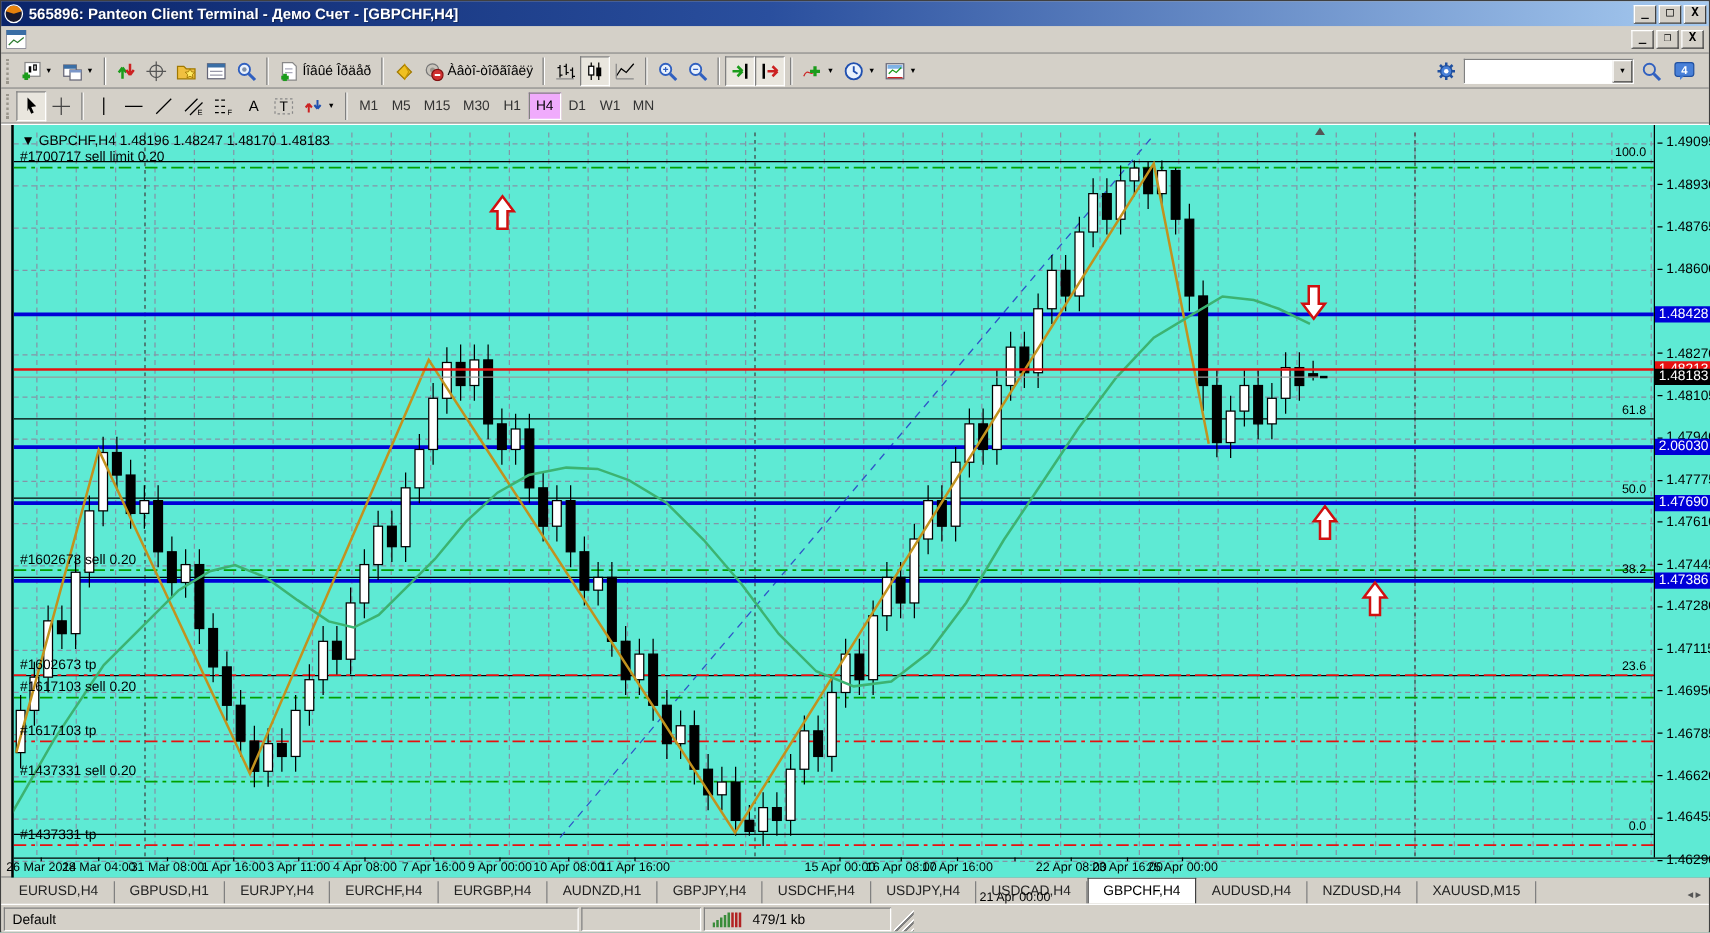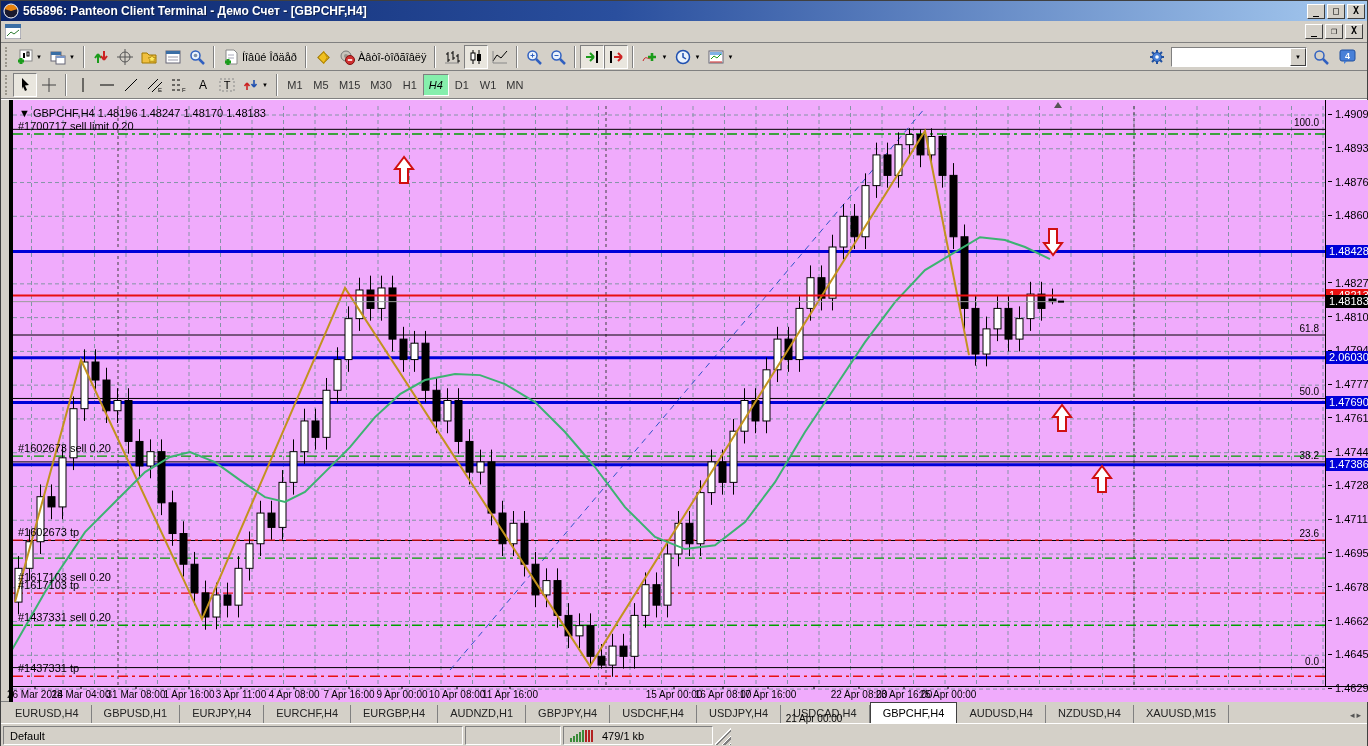--- a/index.html
+++ b/index.html
@@ -22,28 +22,28 @@
   .toolbar { height:28px; background:#D4D0C8; border-bottom:1px solid #808080; display:flex; align-items:center; padding:0 2px; flex:0 0 auto; }
   .grip { width:4px; height:20px; border-left:2px dotted #9a968c; margin:0 4px 0 2px; }
   .sep { width:0; height:22px; border-left:1px solid #808080; border-right:1px solid #fff; margin:0 4px; }
   .tbtn { min-width:24px; height:24px; display:flex; align-items:center; justify-content:center; gap:3px;
     border:1px solid transparent; padding:0 3px; background:transparent; cursor:default; }
   .tbtn.pressed { border-color:#808080 #fff #fff #808080; background:#E9E6DE; }
   .tbtn .lbl { font-size:11px; white-space:nowrap; }
   .caret { font-size:6px; line-height:6px; color:#000; }
   .tfbtn { min-width:26px; height:22px; display:flex; align-items:center; justify-content:center;
     border:1px solid transparent; font-size:11px; color:#333; padding:0 4px; cursor:default; }
-  .tfbtn.pressed { border-color:#808080 #fff #fff #808080; background:#86efac; color:#000;font-style:italic; }
+  .tfbtn.pressed { border-color:#808080 #fff #fff #808080; background:#f0abfc; color:#000; }
   .tb-right { margin-left:auto; display:flex; align-items:center; gap:2px; padding-right:4px; }
   .combo { display:flex; align-items:center; height:20px; border:1px solid; border-color:#808080 #fff #fff #808080; background:#fff; }
   .combo input { width:118px; height:16px; border:none; outline:none; font-size:11px; padding:0 3px; }
   .combo .drop { width:16px; height:18px; background:#D4D0C8; border:1px solid; border-color:#fff #404040 #404040 #fff; text-align:center; }
   
   .chartwrap { position:relative; height:602px; flex:0 0 auto; background:#D4D0C8; border-top:1px solid #fff; }
-  .chart { position:absolute; left:8px; top:0; width:1360px; height:602px; background:#f0abfc; border-left:4px solid #000000; }
+  .chart { position:absolute; left:8px; top:0; width:1360px; height:602px; background:#5eead4; border-left:2px solid #000000; }
   .chart svg.main { position:absolute; left:0; top:0; }
   .paxis-border { position:absolute; left:1312px; top:0; width:1px; height:586px; background:#000; }
   .xaxis-border { position:absolute; left:0; top:586px; width:1360px; height:1px; background:#000; }
   .ov { position:absolute; white-space:nowrap; }
   .chart-header { left:6px; top:7px; font-size:11px; color:#000; }
   .order-label { font-size:11px; color:#000; }
   .fibo-label { font-size:10px; color:#000; width:60px; text-align:right; }
   .ptick { left:1315px; font-size:11px; color:#000; display:flex; align-items:center; }
   .ptick::before { content:""; display:inline-block; width:4px; height:1px; background:#000; margin-right:3px; }
   .pbadge { left:1313px; width:46px; height:13px; color:#fff; font-size:11px; line-height:13px; padding-left:3px; }
@@ -656,21 +656,21 @@
           <line x1="891" y1="586" x2="891" y2="589" stroke="#000"></line>
           <line x1="935" y1="586" x2="935" y2="589" stroke="#000"></line>
         </svg>
       <div class="paxis-border"></div>
       <div class="xaxis-border"></div>
       <div class="ov chart-header">▼ <span id="hdr-text">GBPCHF,H4  1.48196 1.48247 1.48170 1.48183</span></div>
       <div id="overlays">
           <div class="ov order-label" style="left: 5px; top: 20.0381px;">#1700717 sell limit 0.20</div>
           <div class="ov order-label" style="left: 5px; top: 342.169px;">#1602673 sell 0.20</div>
           <div class="ov order-label" style="left: 5px; top: 426.079px;">#1602673 tp</div>
-          <div class="ov order-label" style="left: 5px; top: 444.089px; margin-top: 27px;">#1617103 sell 0.20</div>
+          <div class="ov order-label" style="left: 5px; top: 444.089px;">#1617103 sell 0.20</div>
           <div class="ov order-label" style="left: 5px; top: 479.085px;">#1617103 tp</div>
           <div class="ov order-label" style="left: 5px; top: 511.217px;">#1437331 sell 0.20</div>
           <div class="ov order-label" style="left: 5px; top: 562.176px;">#1437331 tp</div>
           <div class="ov fibo-label" style="left: 1246px; top: 17.331px;">100.0</div>
           <div class="ov fibo-label" style="left: 1246px; top: 223.012px;">61.8</div>
           <div class="ov fibo-label" style="left: 1246px; top: 286.456px;">50.0</div>
           <div class="ov fibo-label" style="left: 1246px; top: 349.9px;">38.2</div>
           <div class="ov fibo-label" style="left: 1246px; top: 428.488px;">23.6</div>
           <div class="ov fibo-label" style="left: 1246px; top: 555.581px;">0.0</div>
         </div>

